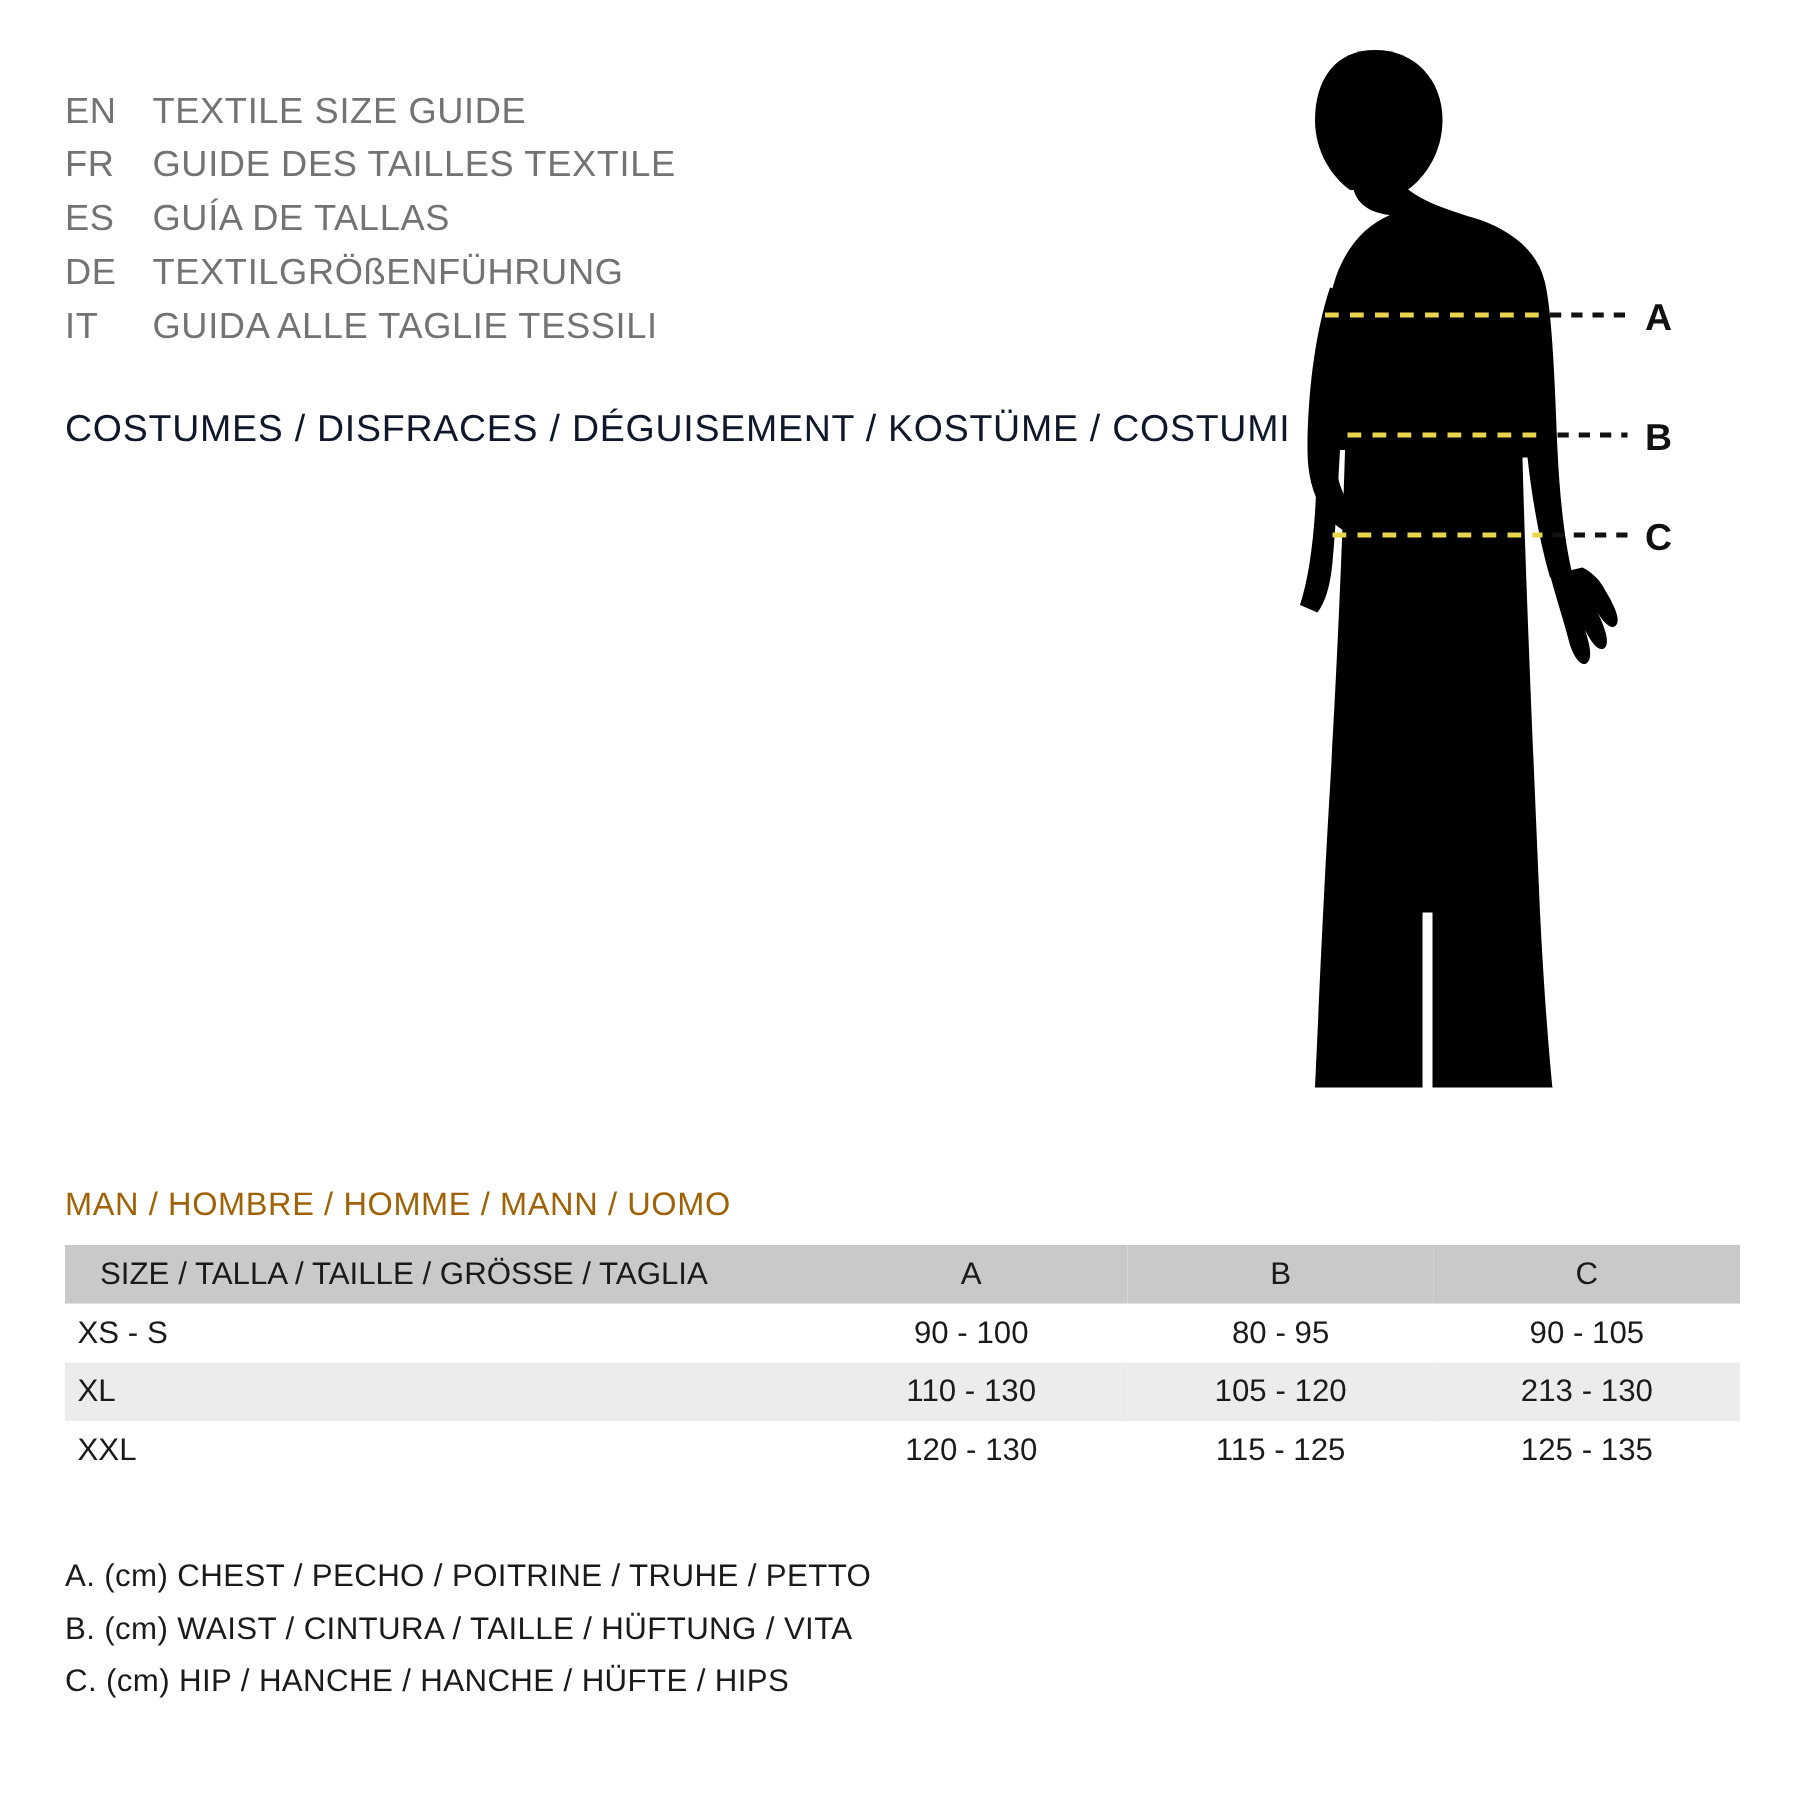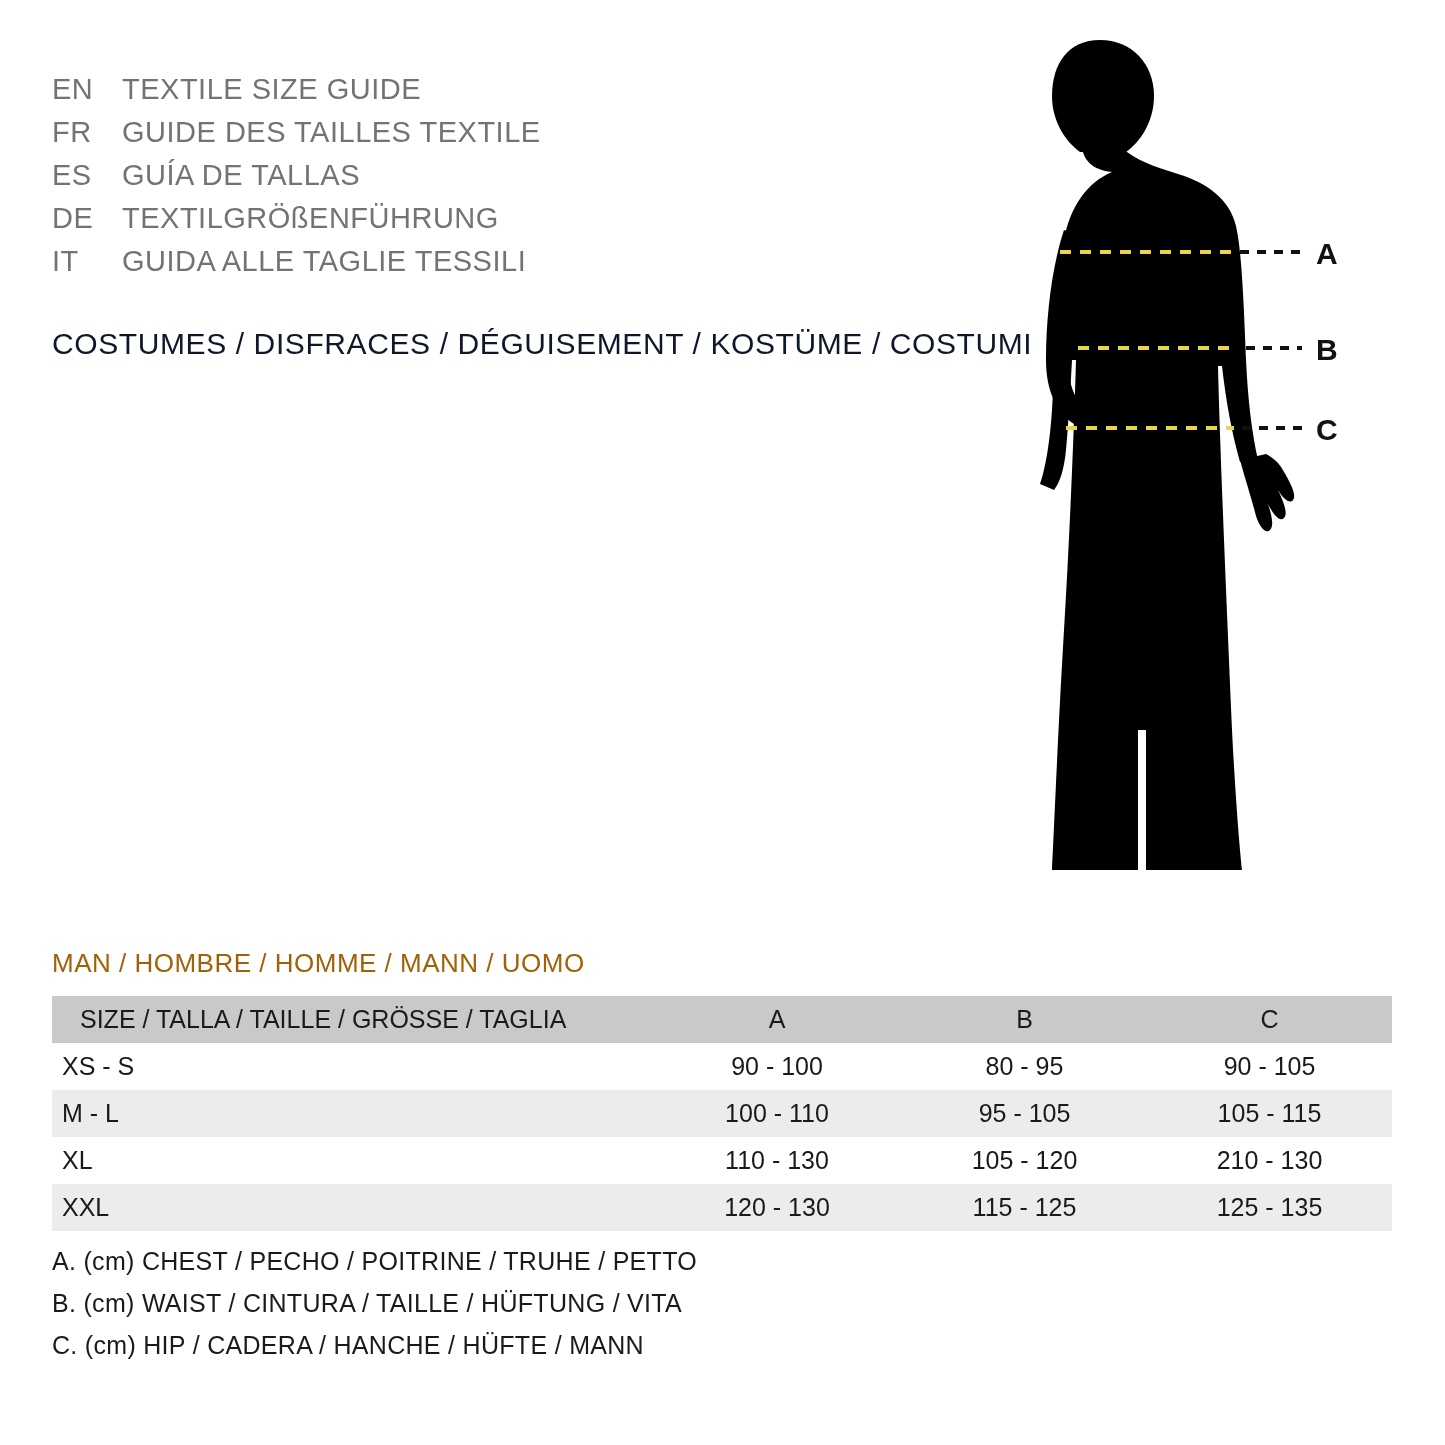--- a/index.html
+++ b/index.html
@@ -220,38 +220,32 @@
       </tr>
     </thead>
     <tbody>
       <tr>
         <td>XS - S</td>
         <td class="col-measure">90 - 100</td>
         <td class="col-measure">80 - 95</td>
         <td class="col-measure">90 - 105</td>
       </tr>
       <tr>
-        <td>M - L</td>
-        <td class="col-measure">100 - 110</td>
-        <td class="col-measure">95 - 105</td>
-        <td class="col-measure">105 - 115</td>
-      </tr>
-      <tr>
         <td>XL</td>
         <td class="col-measure">110 - 130</td>
         <td class="col-measure">105 - 120</td>
-        <td class="col-measure">210 - 130</td>
+        <td class="col-measure">213 - 130</td>
       </tr>
       <tr>
         <td>XXL</td>
         <td class="col-measure">120 - 130</td>
         <td class="col-measure">115 - 125</td>
         <td class="col-measure">125 - 135</td>
       </tr>
     </tbody>
   </table>
 </div>
 
 <div class="legend">
   <div class="legend-line">A. (cm) CHEST / PECHO / POITRINE / TRUHE / PETTO</div>
   <div class="legend-line">B. (cm) WAIST / CINTURA / TAILLE / HÜFTUNG / VITA</div>
-  <div class="legend-line">C. (cm) HIP / CADERA / HANCHE / HÜFTE / MANN</div>
+  <div class="legend-line">C. (cm) HIP / HANCHE / HANCHE / HÜFTE / HIPS</div>
 </div>
 
 </body></html>

